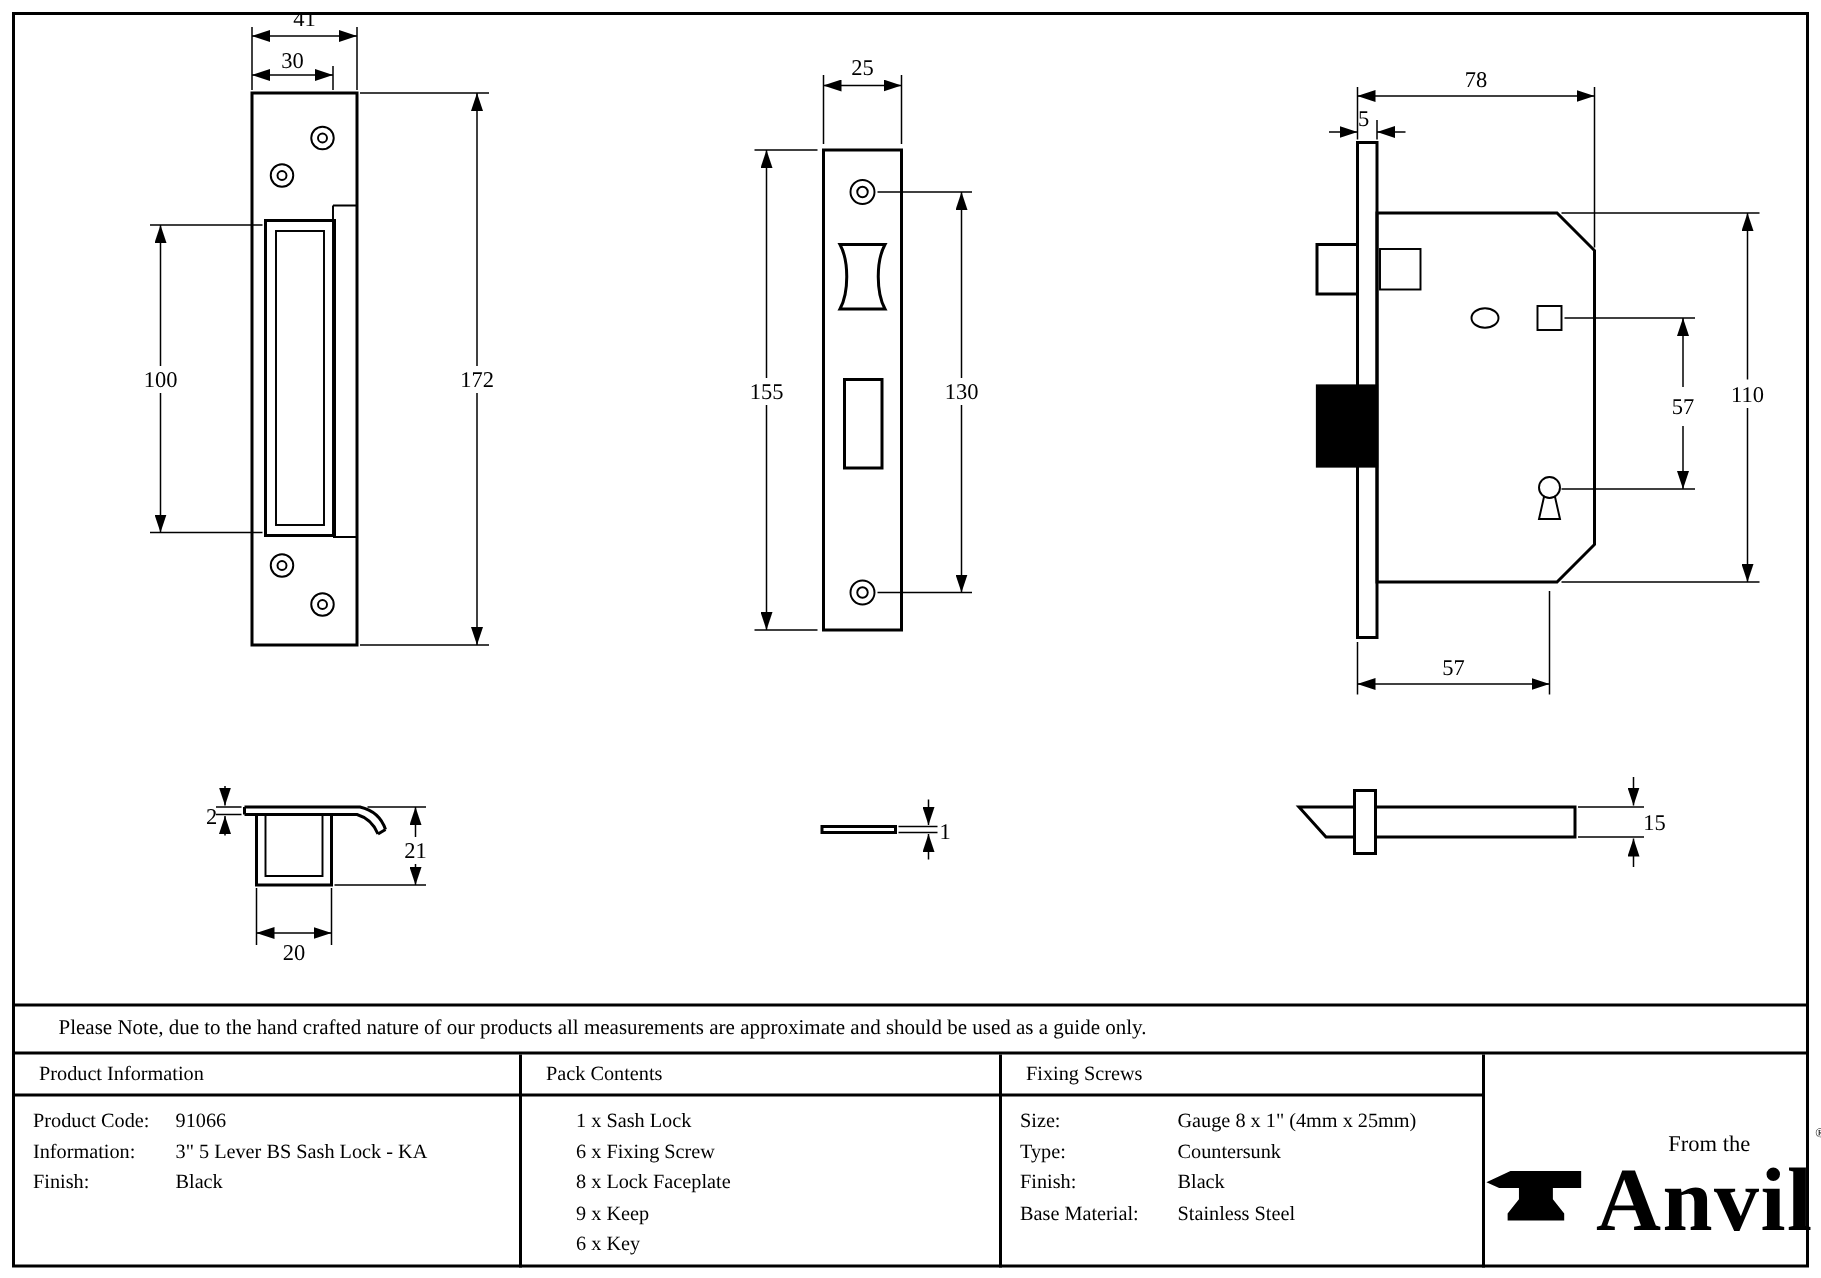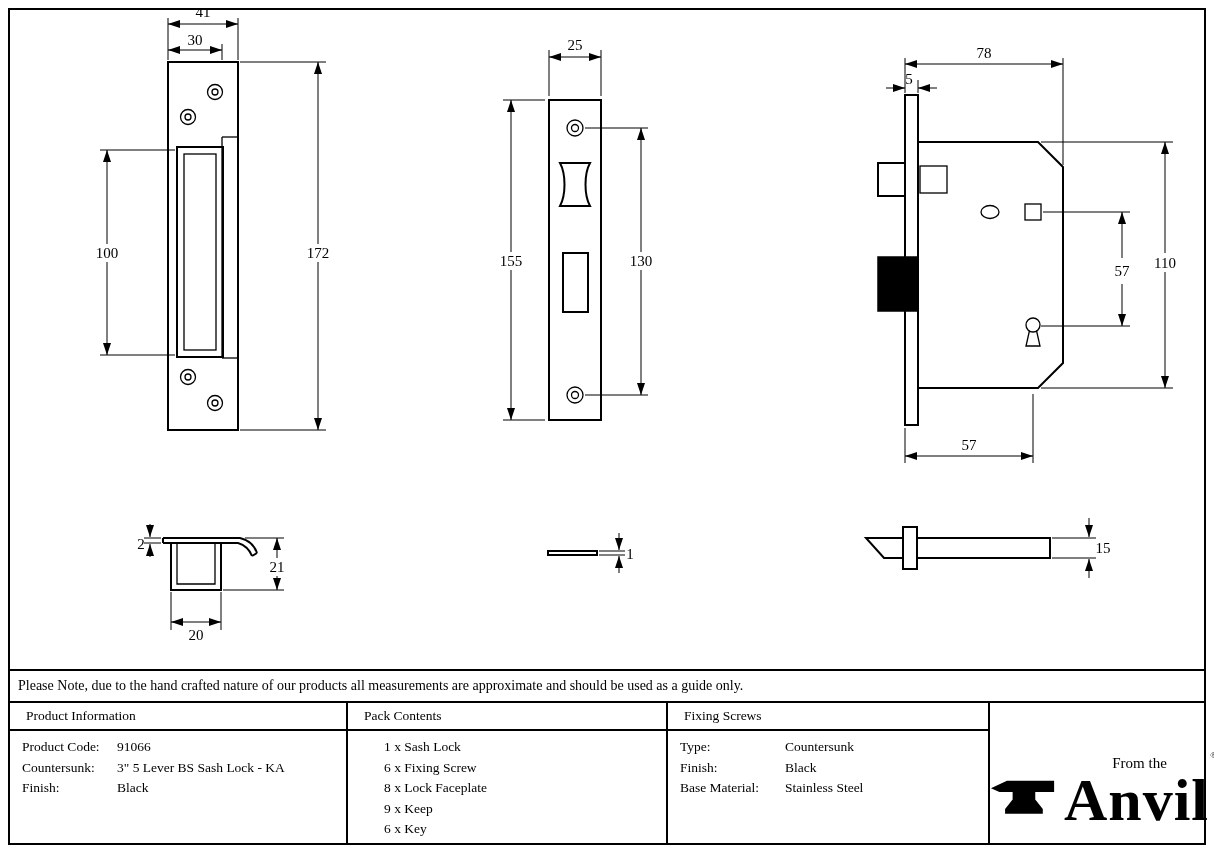--- a/index.html
+++ b/index.html
@@ -7,21 +7,21 @@
               font-family:"Liberation Serif","DejaVu Serif",serif; overflow:hidden; position:relative; }
   .frame { position:absolute; left:8px; top:8px; width:1198px; height:837px; border:2.5px solid #000; }
   svg.draw { position:absolute; left:10px; top:10px; }
   .obj { stroke:#000; stroke-width:2; fill:none; }
   .objthin { stroke:#000; stroke-width:1.3; fill:none; }
   .dim { stroke:#000; stroke-width:1; fill:none; }
   .fillb { fill:#000; stroke:#000; stroke-width:1.5; }
   text.d { font:15px "Liberation Serif","DejaVu Serif",serif; fill:#000; text-anchor:middle; }
   .note { position:absolute; left:10px; top:669px; width:1194px; height:34px;
           border-top:2.5px solid #000; border-bottom:2.5px solid #000;
-          display:flex; align-items:center; padding-left:8px; font-size:14px; }
+          display:flex; align-items:center; padding-left:29px; font-size:14px; }
   .spec { position:absolute; left:10px; top:703px; width:1194px; height:142px;
           display:grid; grid-template-columns:338px 320px 322px 1fr; font-size:13.5px; }
   .speccol { border-right:2.5px solid #000; }
   .speccol.last { border-right:none; }
   .spechead { height:28px; border-bottom:2.5px solid #000; display:flex; align-items:center; padding-left:16px; }
   .colbody { padding:6px 0 0 12px; }
   .kv { display:flex; line-height:20.5px; }
   .k { width:95px; flex:0 0 auto; }
   .speccol.fix .k { width:105px; }
   .pitem { line-height:20.5px;margin-left:24px; }
@@ -207,21 +207,21 @@
 <div class="spec">
 
   <div class="speccol">
     <div class="spechead">Product Information</div>
     <div class="colbody">
       <div class="kv">
         <span class="k">Product Code:</span>
         <span class="v">91066</span>
       </div>
       <div class="kv">
-        <span class="k">Countersunk:</span>
+        <span class="k">Information:</span>
         <span class="v">3" 5 Lever BS Sash Lock - KA</span>
       </div>
       <div class="kv">
         <span class="k">Finish:</span>
         <span class="v">Black</span>
       </div>
     </div>
   </div>
 
   <div class="speccol">
@@ -231,20 +231,24 @@
       <div class="pitem">6 x Fixing Screw</div>
       <div class="pitem">8 x Lock Faceplate</div>
       <div class="pitem">9 x Keep</div>
       <div class="pitem">6 x Key</div>
     </div>
   </div>
 
   <div class="speccol fix">
     <div class="spechead">Fixing Screws</div>
     <div class="colbody">
+      <div class="kv">
+        <span class="k">Size:</span>
+        <span class="v">Gauge 8 x 1" (4mm x 25mm)</span>
+      </div>
       <div class="kv">
         <span class="k">Type:</span>
         <span class="v">Countersunk</span>
       </div>
       <div class="kv">
         <span class="k">Finish:</span>
         <span class="v">Black</span>
       </div>
       <div class="kv">
         <span class="k">Base Material:</span>

